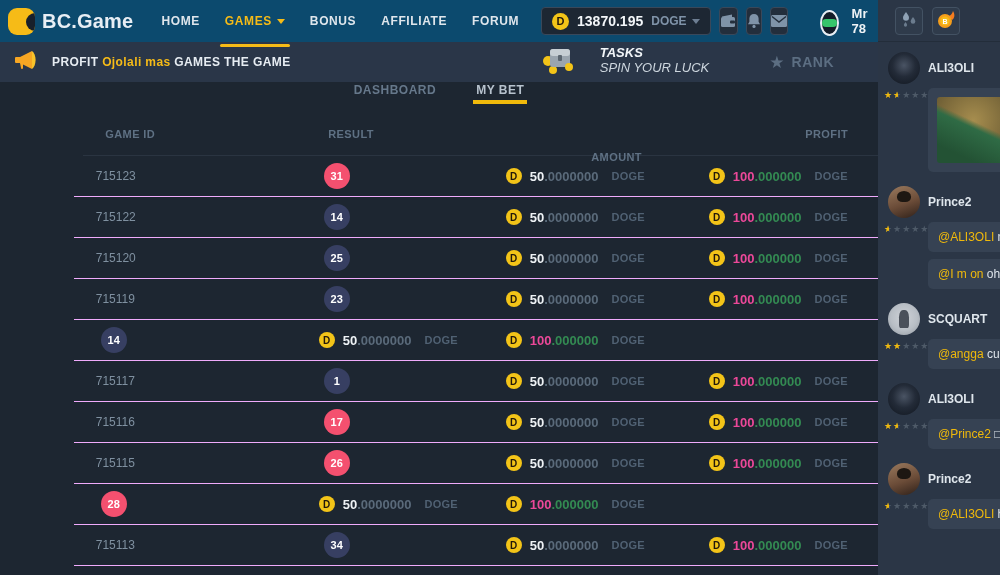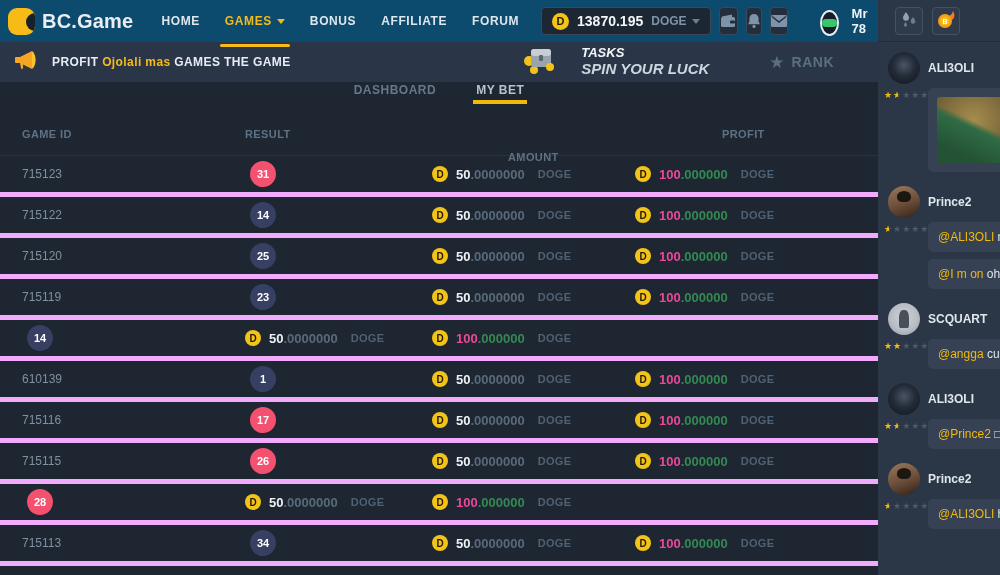--- a/index.html
+++ b/index.html
@@ -39,37 +39,37 @@
   .chat-toggle { width:30px; height:30px; margin-left:12px; }
 
   
   .banner { height:40px; background:#2a3648; display:flex; align-items:center; padding:0 14px; }
   .banner-text { font-size:12px; font-weight:bold; letter-spacing:0.4px; color:#e6ecf2; margin-left:12px; }
   .banner-text .uname { color:#f6bb17; }
   .banner-right { margin-left:auto; display:flex; align-items:center; gap:60px; padding-right:30px; }
   .tasks { display:flex; align-items:flex-start; gap:22px; cursor:pointer; }
   .tasks-lines { font-style:italic; }
   .tasks-title { font-size:13px; font-weight:bold; color:#f2f6f9; }
-  .tasks-sub { font-size:15px; color:#cdd6de;font-weight:bold; }
+  .tasks-sub { font-size:13px; color:#cdd6de; }
   .rank { display:flex; align-items:center; gap:7px; color:#5c6e82; cursor:pointer; }
   .rank-star { font-size:17px; line-height:1; }
   .rank-label { font-size:14px; font-weight:bold; letter-spacing:0.5px; }
 
   
   .tabs { height:22px; display:flex; justify-content:center; gap:40px; align-items:flex-start; }
   .tab { font-size:12px; font-weight:bold; letter-spacing:0.5px; color:#66788b; position:relative; height:22px; display:flex; align-items:flex-start; padding-top:1px; cursor:pointer; }
   .tab.active { color:#b7c2cd; }
   .tab.active::after { content:""; position:absolute; left:-3px; right:-3px; bottom:0; height:4px; background:#f0b90b; }
 
   
-  .bet-table { flex:1; display:flex; flex-direction:column; }
+  .bet-table { flex:1; display:flex; flex-direction:column;align-items:flex-end; }
   .thead { display:grid; grid-template-columns:223px 187px 203px 1fr; height:52px; align-items:center; padding:0 30px 0 22px; font-size:11px; font-weight:bold; letter-spacing:0.4px; color:#5f7184; border-bottom:1px solid #2a3441; }
   .th-amount { padding-left:76px;margin-top:47px; }
   .th-profit { padding-left:87px; }
-  .trow { display:grid; grid-template-columns:223px 187px 203px 1fr; height:41px; align-items:center; padding:0 30px 0 22px; border-bottom:5px solid #f0abfc; cursor:pointer; }
+  .trow { display:grid; grid-template-columns:223px 187px 203px 1fr; height:41px; align-items:center; padding:0 30px 0 22px; border-bottom:1px solid #f0abfc; cursor:pointer; }
   .cell-id { font-size:12px; color:#7f90a0; }
   .badge { width:26px; height:26px; margin-left:5px; border-radius:50%; display:flex; align-items:center; justify-content:center; font-size:11px; font-weight:bold; color:#fff; }
   .money { display:flex; align-items:center; }
   .money .coin { margin-right:8px; width:16px; height:16px; font-size:10px; }
   .m-int { font-size:13px; font-weight:bold; color:#eef2f5; }
   .m-dec { font-size:13px; font-weight:bold; color:#5a6a7a; }
   .m-cur { font-size:11px; font-weight:bold; color:#506173; margin-left:13px; letter-spacing:0.3px; }
   .money.profit .m-int { color:#ec4899; }
   .money.profit .m-dec { color:#338a52; }
 
@@ -322,21 +322,21 @@
     </div>
     <div class="money profit">
       <div class="coin">D</div>
       <span class="m-int">100</span>
             <span class="m-dec">.000000</span>
       <span class="m-cur">DOGE</span>
     </div>
   </div>
 
   <div class="trow">
-    <div class="cell-id">610139</div>
+    <div class="cell-id">715117</div>
     <div>
             <div class="badge" style="background: rgb(55, 63, 98);">1</div>
           </div>
     <div class="money">
       <div class="coin">D</div>
       <span class="m-int">50</span>
             <span class="m-dec">.0000000</span>
       <span class="m-cur">DOGE</span>
     </div>
     <div class="money profit">

